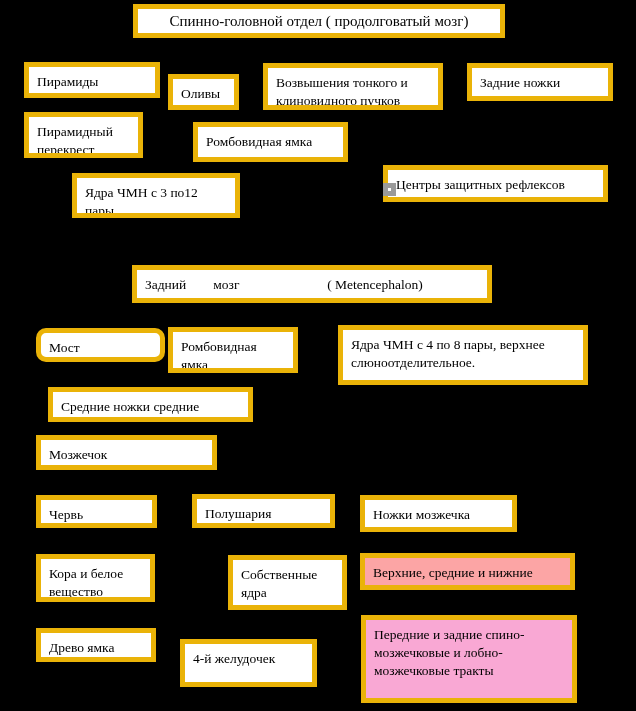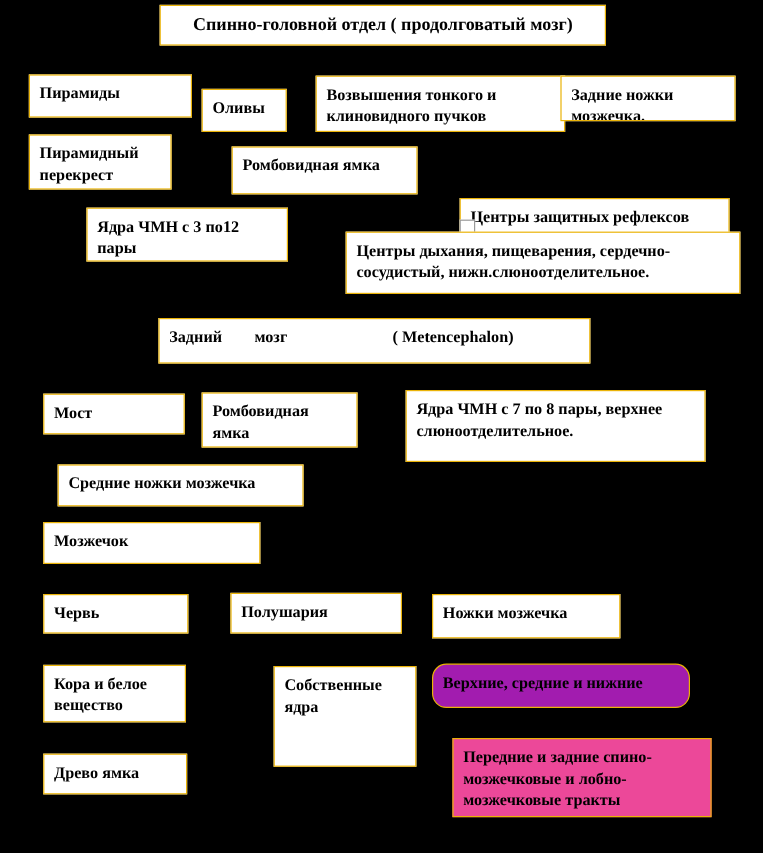--- a/index.html
+++ b/index.html
@@ -11,24 +11,24 @@
     position: relative;
     width: 636px;
     height: 711px;
     background: #000;
     overflow: hidden;
   }
   .box {
     position: absolute;
     box-sizing: border-box;
     background: #fff;
-    border: 1px solid #eab308;
+    border: 5px solid #eab308;
     color: #000;
     font-family: "Liberation Serif", "DejaVu Serif", serif;
-    font-weight: bold;
+    font-weight: normal;
     font-size: 13.5px;
     line-height: 1.35;
     padding: 6px 8px 4px 8px;
     white-space: pre-wrap;
     overflow: hidden;
   }
   .box.title {
     display: flex;
     align-items: center;
     justify-content: center;
@@ -44,35 +44,35 @@
     display: inline;
   }
 </style>
 </head>
 <body>
 
 <div id="canvas" style="width: 636px; height: 711px; background: rgb(0, 0, 0);">
     <div class="box title" style="left: 133px; top: 4px; width: 372px; height: 34px; background: rgb(255, 255, 255); color: rgb(0, 0, 0);"><span class="lbl">Спинно-головной отдел ( продолговатый мозг)</span></div>
     <div class="box" style="left: 24px; top: 62px; width: 136px; height: 36px; background: rgb(255, 255, 255); color: rgb(0, 0, 0);"><span class="lbl">Пирамиды</span></div>
     <div class="box" style="left: 168px; top: 62px; width: 71px; height: 36px; background: rgb(255, 255, 255); color: rgb(0, 0, 0); margin-top: 12px;"><span class="lbl">Оливы</span></div>
-    <div class="box" style="left: 263px; top: 63px; width: 208px; height: 47px; background: rgb(255, 255, 255); color: rgb(0, 0, 0);"><span class="lbl">Возвышения тонкого и клиновидного пучков</span></div>
+    <div class="box" style="left: 263px; top: 63px; width: 180px; height: 47px; background: rgb(255, 255, 255); color: rgb(0, 0, 0);"><span class="lbl">Возвышения тонкого и клиновидного пучков</span></div>
     <div class="box" style="left: 467px; top: 63px; width: 146px; height: 38px; background: rgb(255, 255, 255); color: rgb(0, 0, 0);"><span class="lbl">Задние ножки мозжечка.</span></div>
     <div class="box" style="left: 24px; top: 112px; width: 119px; height: 46px; background: rgb(255, 255, 255); color: rgb(0, 0, 0);"><span class="lbl">Пирамидный перекрест</span></div>
     <div class="box" style="left: 193px; top: 122px; width: 155px; height: 40px; background: rgb(255, 255, 255); color: rgb(0, 0, 0);"><span class="lbl">Ромбовидная ямка</span></div>
     <div class="box" style="left: 383px; top: 135px; width: 225px; height: 37px; background: rgb(255, 255, 255); color: rgb(0, 0, 0); margin-top: 30px;"><span class="lbl">Центры защитных рефлексов</span></div>
     <div class="box" style="left: 72px; top: 173px; width: 168px; height: 45px; background: rgb(255, 255, 255); color: rgb(0, 0, 0);"><span class="lbl">Ядра ЧМН с 3 по12 пары</span></div>
     <div class="box square" style="left: 383px; top: 183px; width: 13px; height: 13px; background: rgb(255, 255, 255); color: rgb(0, 0, 0);"><span class="lbl"></span></div>
-    <div class="box" style="left: 288px; top: 193px; width: 329px; height: 52px; background: rgb(255, 255, 255); color: rgb(0, 0, 0);"><span class="lbl">Центры дыхания, пищеварения, сердечно-сосудистый, нижн.слюноотделительное.</span></div>
     <div class="box" style="left: 132px; top: 265px; width: 360px; height: 38px; background: rgb(255, 255, 255); color: rgb(0, 0, 0);"><span class="lbl">Задний        мозг                          ( Metencephalon)</span></div>
-    <div class="box" style="left: 36px; top: 328px; width: 118px; height: 34px; background: rgb(255, 255, 255); color: rgb(0, 0, 0);"><span class="lbl">Мост</span></div>
+    <div class="box" style="left: 36px; top: 328px; width: 129px; height: 34px; background: rgb(255, 255, 255); color: rgb(0, 0, 0); border-radius: 10px;"><span class="lbl">Мост</span></div>
     <div class="box" style="left: 168px; top: 327px; width: 130px; height: 46px; background: rgb(255, 255, 255); color: rgb(0, 0, 0);"><span class="lbl">Ромбовидная ямка</span></div>
-    <div class="box" style="left: 338px; top: 325px; width: 250px; height: 60px; background: rgb(255, 255, 255); color: rgb(0, 0, 0);"><span class="lbl">Ядра ЧМН с 7 по 8 пары, верхнее слюноотделительное.</span></div>
-    <div class="box" style="left: 48px; top: 387px; width: 205px; height: 35px; background: rgb(255, 255, 255); color: rgb(0, 0, 0);"><span class="lbl">Средние ножки мозжечка</span></div>
+    <div class="box" style="left: 338px; top: 325px; width: 250px; height: 60px; background: rgb(255, 255, 255); color: rgb(0, 0, 0);"><span class="lbl">Ядра ЧМН с 4 по 8 пары, верхнее слюноотделительное.</span></div>
+    <div class="box" style="left: 48px; top: 387px; width: 205px; height: 35px; background: rgb(255, 255, 255); color: rgb(0, 0, 0);"><span class="lbl">Средние ножки средние</span></div>
     <div class="box" style="left: 36px; top: 495px; width: 121px; height: 33px; background: rgb(255, 255, 255); color: rgb(0, 0, 0);"><span class="lbl">Червь</span></div>
     <div class="box" style="left: 36px; top: 435px; width: 181px; height: 35px; background: rgb(255, 255, 255); color: rgb(0, 0, 0);"><span class="lbl">Мозжечок</span></div>
     <div class="box" style="left: 192px; top: 494px; width: 143px; height: 34px; background: rgb(255, 255, 255); color: rgb(0, 0, 0);"><span class="lbl">Полушария</span></div>
     <div class="box" style="left: 360px; top: 495px; width: 157px; height: 37px; background: rgb(255, 255, 255); color: rgb(0, 0, 0);"><span class="lbl">Ножки мозжечка</span></div>
     <div class="box" style="left: 36px; top: 554px; width: 119px; height: 48px; background: rgb(255, 255, 255); color: rgb(0, 0, 0);"><span class="lbl">Кора и белое вещество</span></div>
-    <div class="box" style="left: 228px; top: 555px; width: 119px; height: 84px; background: rgb(255, 255, 255); color: rgb(0, 0, 0);"><span class="lbl">Собственные ядра</span></div>
-    <div class="box" style="left: 360px; top: 553px; width: 215px; height: 37px; background: #a21caf; color: rgb(0, 0, 0); border-radius: 12px;"><span class="lbl">Верхние, средние и нижние</span></div>
+    <div class="box" style="left: 228px; top: 555px; width: 119px; height: 55px; background: rgb(255, 255, 255); color: rgb(0, 0, 0);"><span class="lbl">Собственные ядра</span></div>
+    <div class="box" style="left: 360px; top: 553px; width: 215px; height: 37px; background: #fca5a5; color: rgb(0, 0, 0);"><span class="lbl">Верхние, средние и нижние</span></div>
     <div class="box" style="left: 36px; top: 628px; width: 120px; height: 34px; background: rgb(255, 255, 255); color: rgb(0, 0, 0);"><span class="lbl">Древо ямка</span></div>
-    <div class="box" style="left: 361px; top: 615px; width: 216px; height: 66px; background: #ec4899; color: rgb(0, 0, 0); margin-left: 16px;"><span class="lbl">Передние и задние спино-мозжечковые и лобно-мозжечковые тракты</span></div>
+    <div class="box" style="left: 180px; top: 639px; width: 137px; height: 48px; background: rgb(255, 255, 255); color: rgb(0, 0, 0);"><span class="lbl">4-й желудочек</span></div>
+    <div class="box" style="left: 361px; top: 615px; width: 216px; height: 88px; background: #f9a8d4; color: rgb(0, 0, 0);"><span class="lbl">Передние и задние спино-мозжечковые и лобно-мозжечковые тракты</span></div>
   </div>
 
 </body></html>

